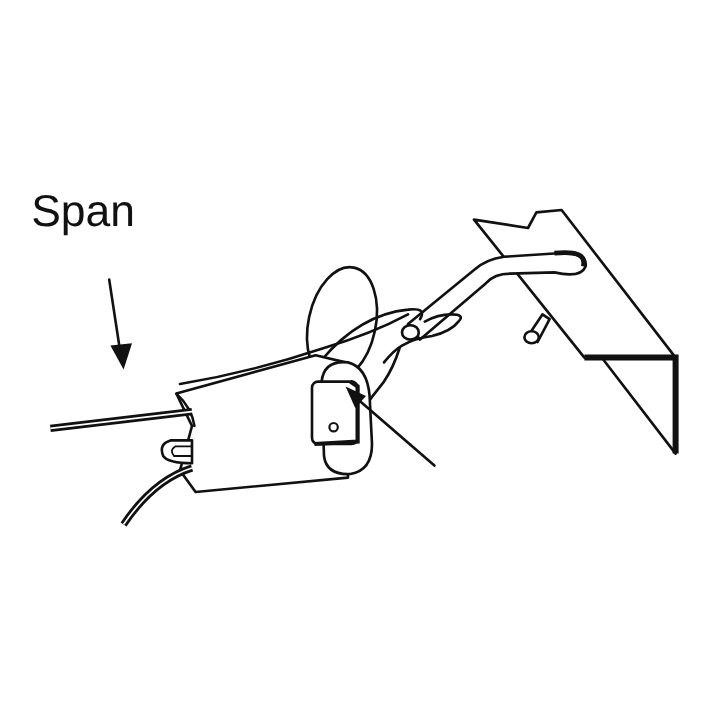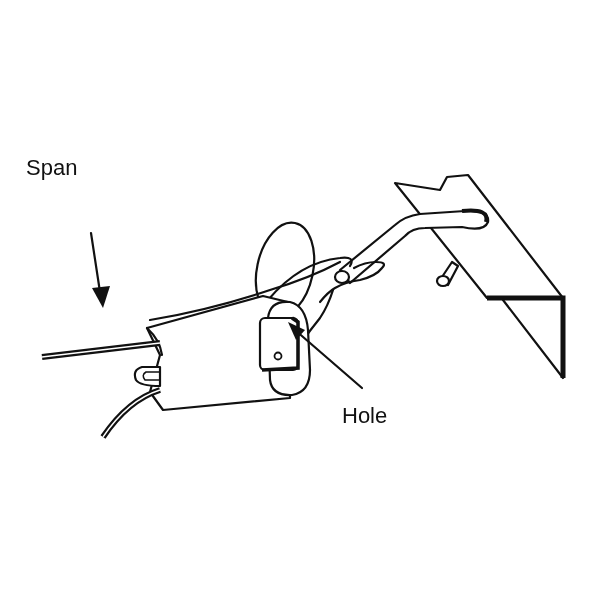--- a/index.html
+++ b/index.html
@@ -1,21 +1,21 @@
 <!DOCTYPE html>
 <html><head>
   <meta charset="utf-8">
   <style>
     html, body { margin: 0; padding: 0; background: #ffffff; }
     body { width: 600px; height: 600px; position: relative; overflow: hidden; }
     .canvas { position: absolute; left: 0; top: 0; width: 600px; height: 600px; }
     .label {
       position: absolute;
       font-family: "Liberation Sans", sans-serif;
-      font-size: 22px;
+      font-size: 37px;
       color: #111111;
       line-height: 1;
       white-space: nowrap;
     }
     #label-span { left: 26px; top: 157px; }
     #label-hole { left: 342px; top: 405px; }
     svg { position: absolute; left: 0; top: 0; }
     .ln { fill: none; stroke: #111; stroke-width: 2.2; stroke-linejoin: round; stroke-linecap: round; }
     .thin { fill: none; stroke: #111; stroke-width: 1.5; stroke-linecap: round; }
     .fillw { fill: #fff; stroke: #111; stroke-width: 2.2; stroke-linejoin: round; }
@@ -84,15 +84,14 @@
     </g>
 
     <g>
       <path class="fillw" d="M160,367 L142,367 Q132,370 136,380 Q140,386 160,386 Z"></path>
       <path class="thin" d="M160,372 L146,372 Q141,375 145,380 L160,380"></path>
     </g>
 
   </svg>
 
   <div class="label" id="label-span">Span</div>
-  <div class="label" id="label-hole">Hole</div>
 
 </div>
 
 </body></html>

